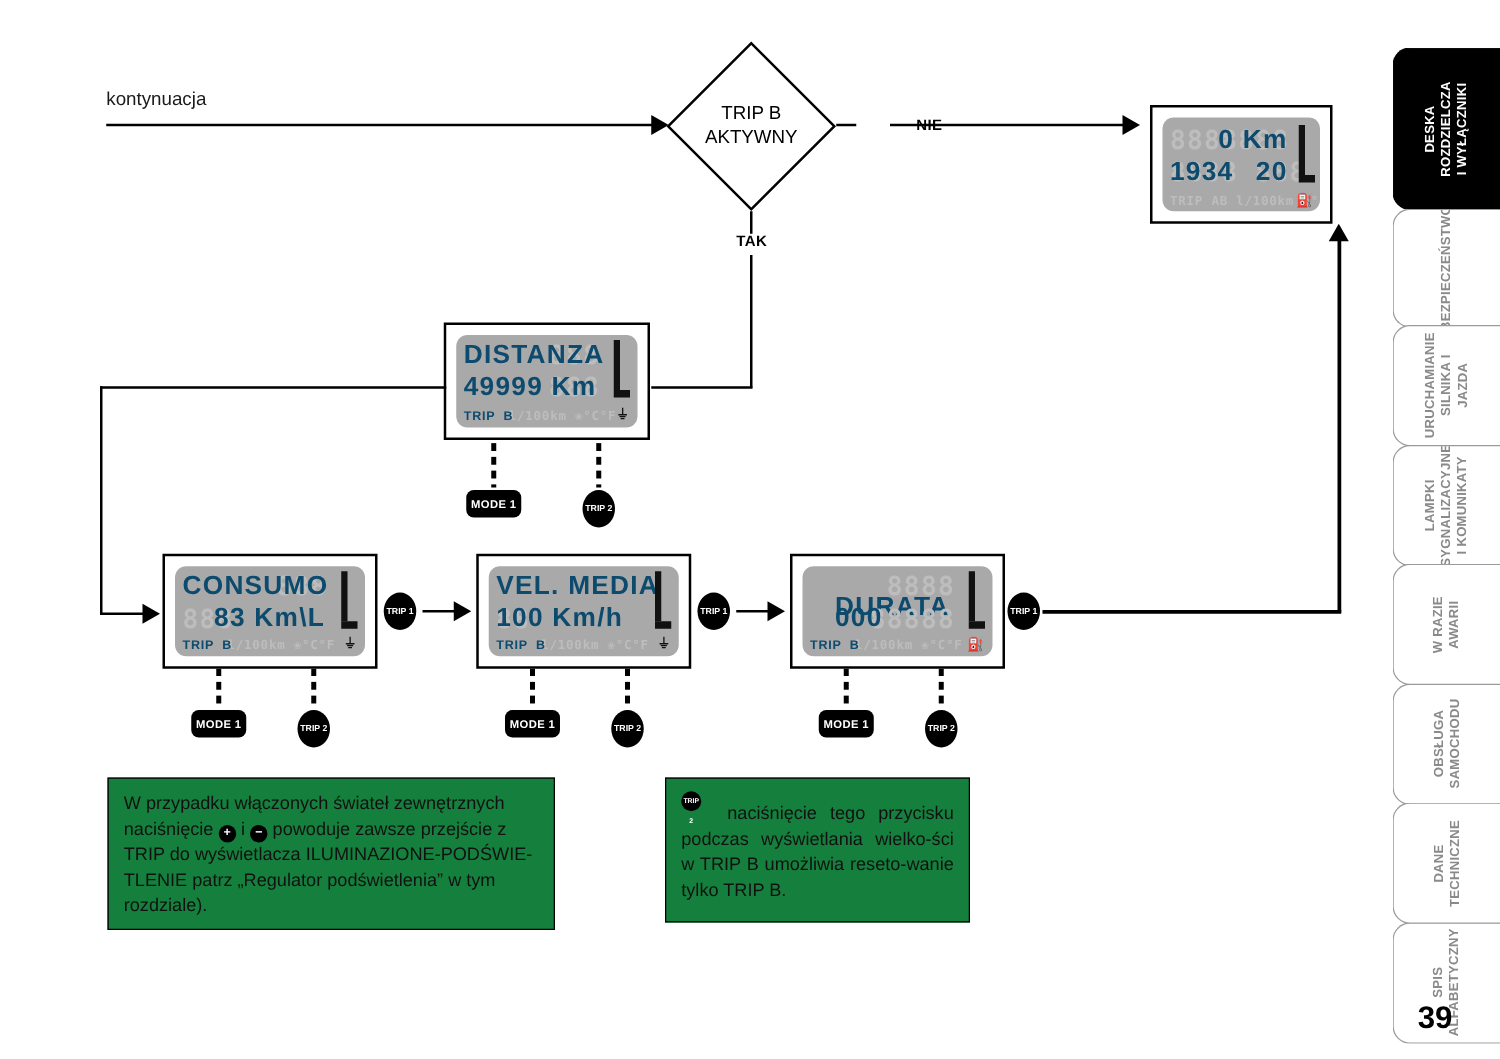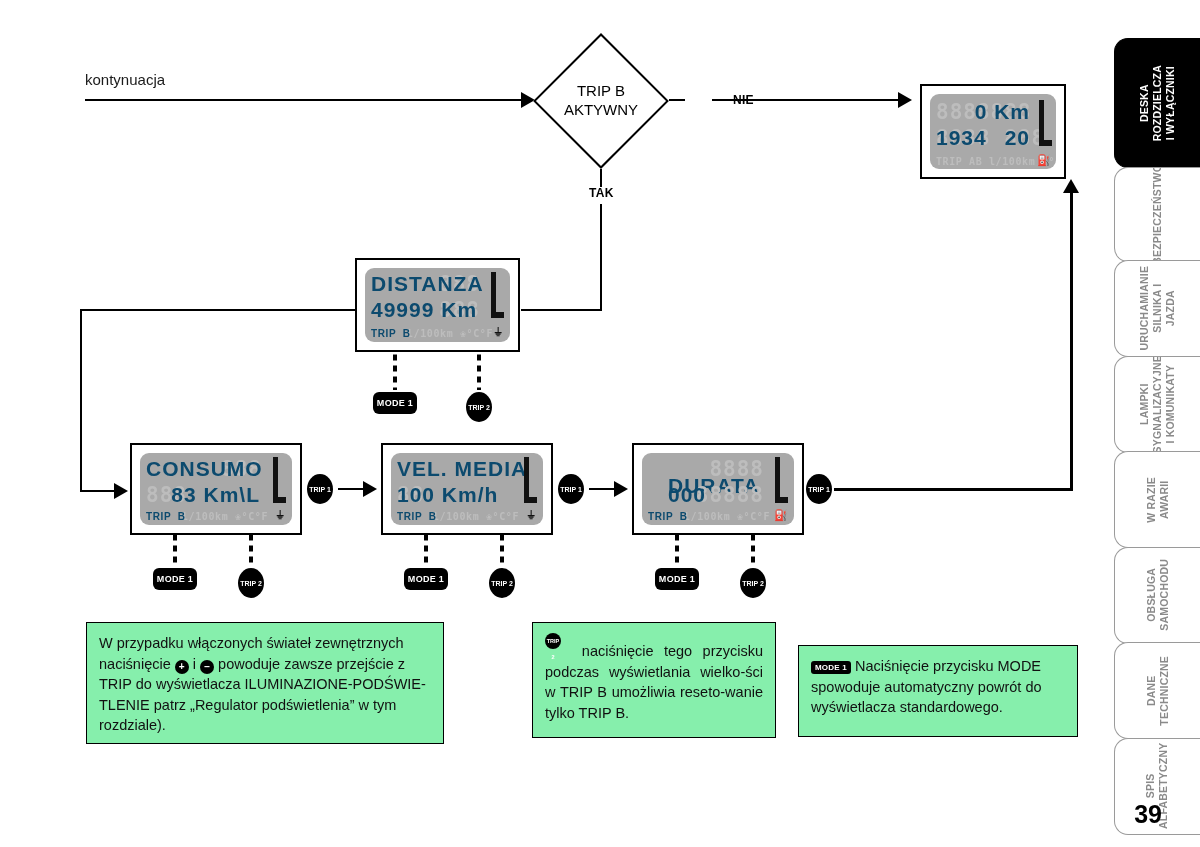--- a/index.html
+++ b/index.html
@@ -166,21 +166,21 @@
     display: flex;
     align-items: center;
     justify-content: center;
     width: 26px; height: 30px;
   }
 
   
   .note {
     position: absolute;
     border: 1.5px solid #000;
-    background: #86efac;
+    background: #15803d;
     padding: 10px 12px 12px 12px;
     font-size: 14.5px;
     line-height: 1.42;
     color: #111;
   }
   .note p { margin: 0; }
   .note-justify p { text-align: justify; }
   .inline-glyph {
     display: inline-block;
     background: #000;
@@ -415,23 +415,20 @@
   <div class="arrow-u" style="left:1063px; top:179px;"></div>
 
   <div class="note" style="left:86px; top:622px; width:358px; height:122px;">
     <p><span>W przypadku włączonych świateł zewnętrznych naciśnięcie </span><span class="inline-glyph">+</span><span> i </span><span class="inline-glyph">−</span><span> powoduje zawsze przejście z TRIP do wyświetlacza ILUMINAZIONE-PODŚWIE-TLENIE patrz „Regulator podświetlenia” w tym rozdziale).</span></p>
   </div>
 
   <div class="note note-justify" style="left:532px; top:622px; width:244px; height:116px;">
     <p><span class="inline-trip">TRIP 2</span>&nbsp; <span>naciśnięcie tego przycisku podczas wyświetlania wielko-ści w TRIP B umożliwia reseto-wanie tylko TRIP B.</span></p>
   </div>
 
-  <div class="note" style="left:798px; top:645px; width:280px; height:92px;">
-    <p><span class="inline-mode">MODE 1</span> <span>Naciśnięcie przycisku MODE spowoduje automatyczny powrót do wyświetlacza standardowego.</span></p>
-  </div>
 
   <div id="tabs">
     <div class="tab active" style="height:130px;">
       <span>DESKA
 ROZDZIELCZA
 I WYŁĄCZNIKI</span>
     </div>
     <div class="tab" style="height:95px;">
       <span>BEZPIECZEŃSTWO</span>
     </div>

